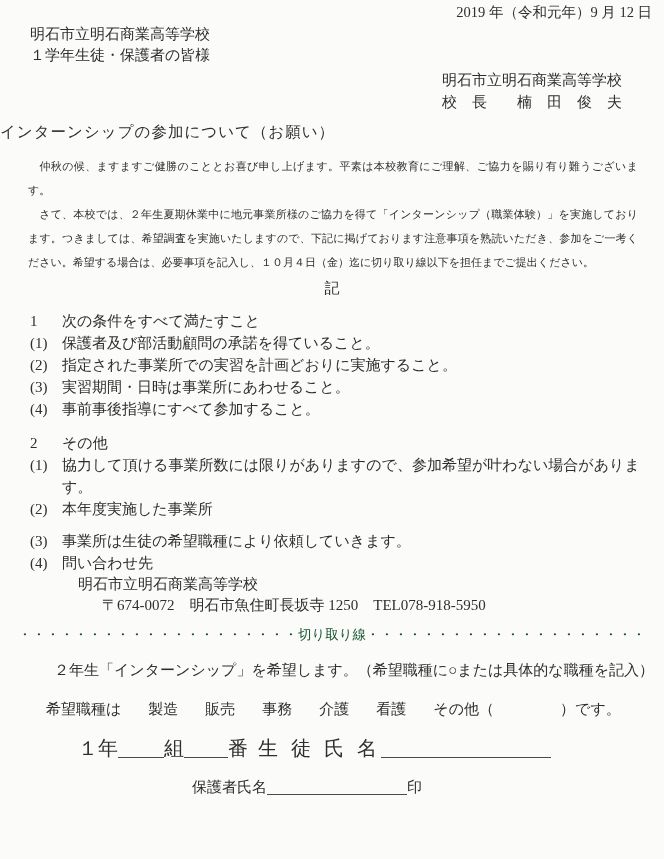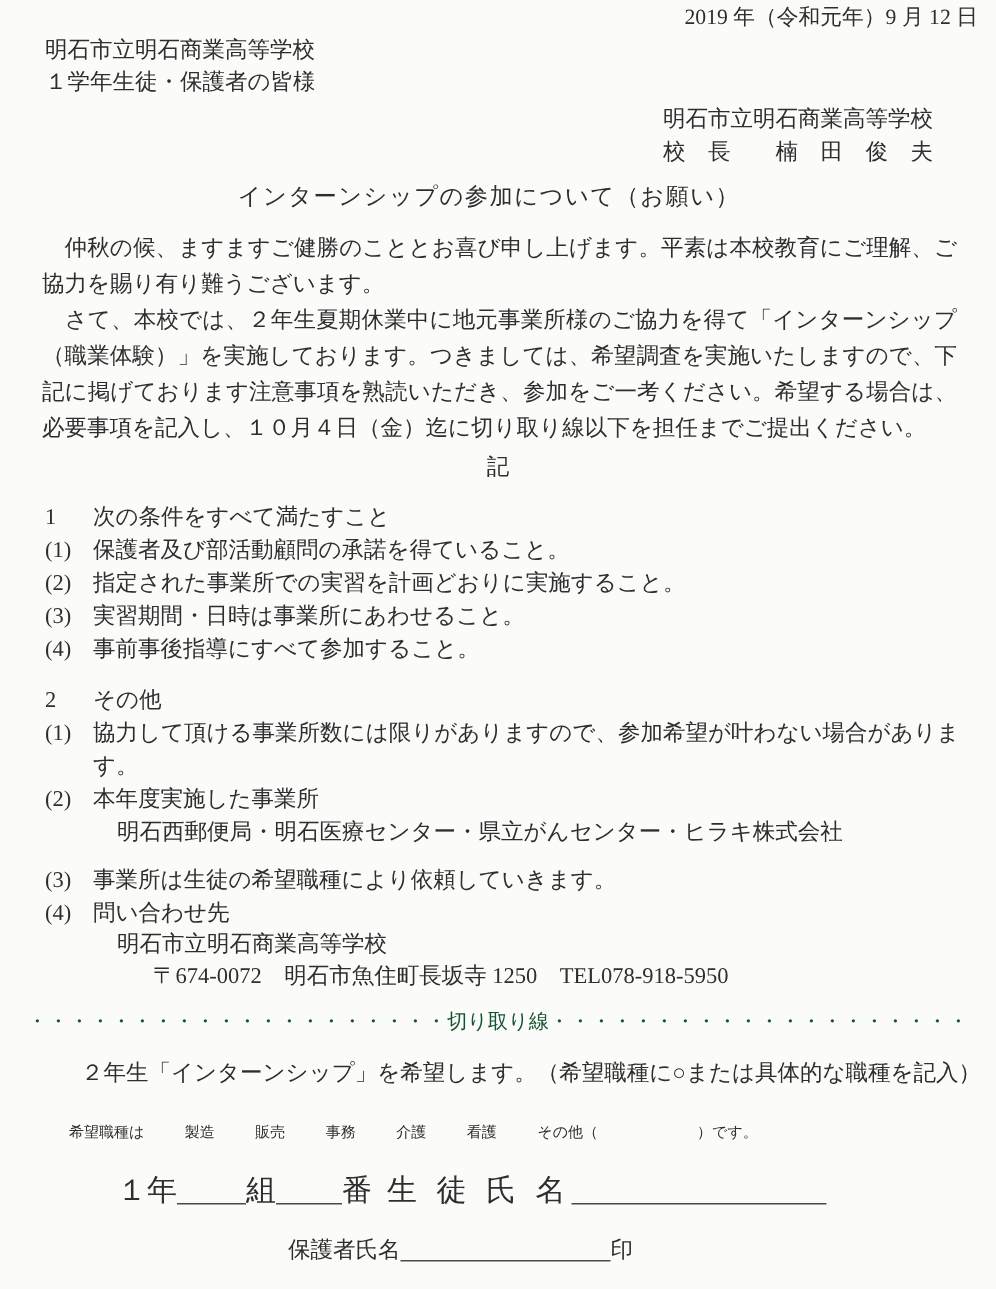--- a/index.html
+++ b/index.html
@@ -21,28 +21,27 @@
     font-size:15px;line-height:21px;
   }
   .sender{
     width:fit-content;
     margin:3px 42px 0 auto;
     font-size:15px;line-height:22px;
     text-align:left;
   }
   .title{
     margin:9px 12px 0 0;
-    text-align:center;
     font-size:15.5px;font-weight:normal;
     line-height:20px;
     letter-spacing:1px;
   }
   .body-text{
     margin:12px 26px 0 28px;
-    font-size:15px;line-height:24px;
+    font-size:11px;line-height:24px;
     text-align:justify;
   }
   .body-text p{margin:0;}
   .record-mark{
     margin-top:4px;
     text-align:center;
     font-size:15px;line-height:20px;
   }
   .list{margin:12px 18px 0 30px;font-size:15px;}
   .list-row{display:flex;line-height:22px;}
@@ -59,21 +58,21 @@
     white-space:nowrap;
     color:#14532d;
   }
   .cutline .dots{letter-spacing:0.5px;}
   .form-statement{
     margin:16px 0 0 54px;
     font-size:15px;line-height:21px;
   }
   .occupation-line{
     margin:18px 0 0 46px;
-    font-size:10px;line-height:21px;
+    font-size:15px;line-height:21px;
     white-space:nowrap;
   }
   .occupation-line .occ{margin:0 0 0 27px;}
   .occupation-line .other{margin-left:27px;}
   .gap-blank{display:inline-block;width:66px;}
   .blank{
     display:inline-block;
     border-bottom:1px solid #4a4a4a;
     height:18px;
     vertical-align:-3px;
@@ -149,21 +148,20 @@
       <span class="txt">その他</span>
     </div>
     <div class="list-row">
       <span class="num">(1)</span>
       <span class="txt">協力して頂ける事業所数には限りがありますので、参加希望が叶わない場合があります。</span>
     </div>
     <div class="list-row">
       <span class="num">(2)</span>
       <span class="txt">本年度実施した事業所</span>
     </div>
-    <div class="sub-indent">明石西郵便局・明石医療センター・県立がんセンター・ヒラキ株式会社</div>
     <div class="list-gap"></div>
     <div class="list-row">
       <span class="num">(3)</span>
       <span class="txt">事業所は生徒の希望職種により依頼していきます。</span>
     </div>
     <div class="list-row">
       <span class="num">(4)</span>
       <span class="txt">問い合わせ先</span>
     </div>
     <div class="contact-school">明石市立明石商業高等学校</div>

